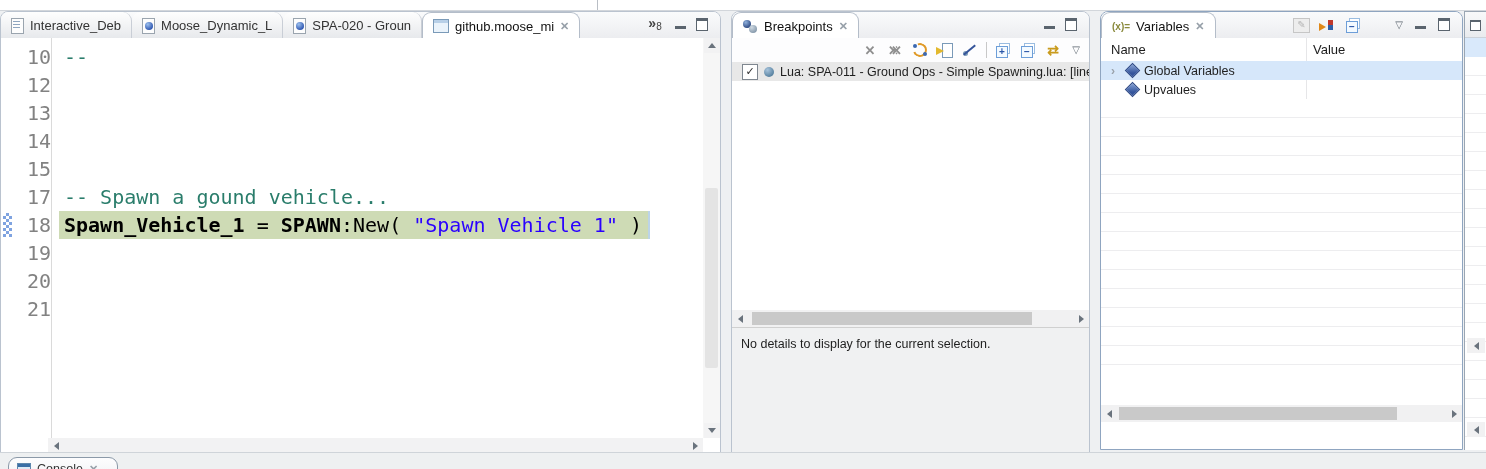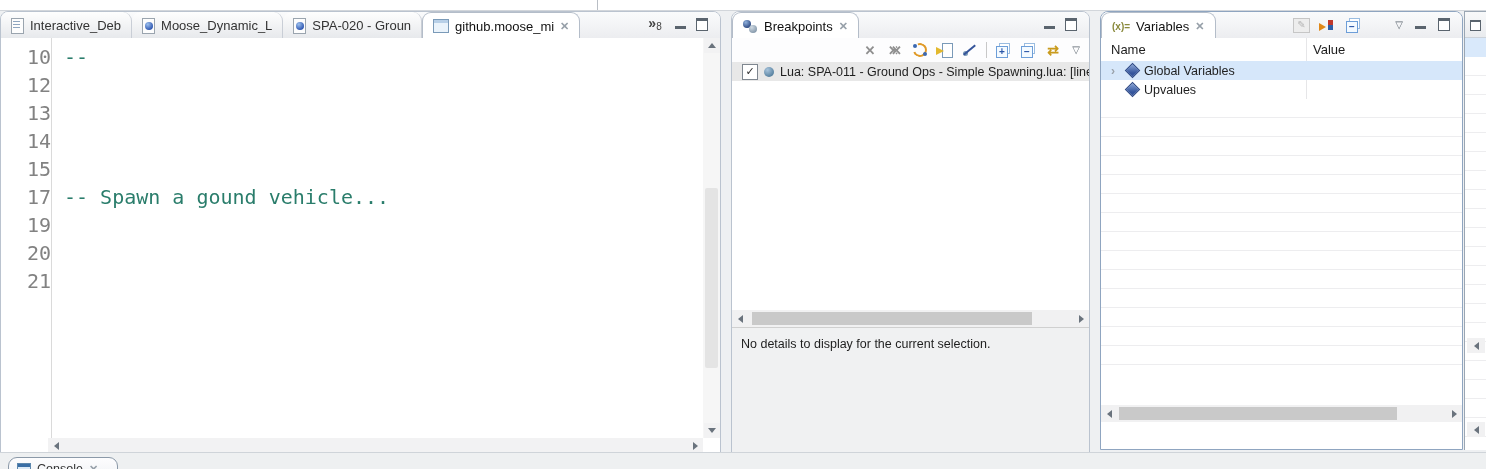--- a/index.html
+++ b/index.html
@@ -173,20 +173,21 @@
     </div>
     <div class="editor-body">
       <div class="ed-vdiv"></div>
       <div class="ed-lines">
           <div class="ed-line"><span class="ed-marker"></span><span class="ed-num">10</span><span class="ed-code"><span class="tk-c">--</span></span></div>
           <div class="ed-line"><span class="ed-marker"></span><span class="ed-num">12</span><span class="ed-code"></span></div>
           <div class="ed-line"><span class="ed-marker"></span><span class="ed-num">13</span><span class="ed-code"></span></div>
           <div class="ed-line"><span class="ed-marker"></span><span class="ed-num">14</span><span class="ed-code"></span></div>
           <div class="ed-line"><span class="ed-marker"></span><span class="ed-num">15</span></div>
           <div class="ed-line"><span class="ed-marker"></span><span class="ed-num">17</span><span class="ed-code"><span class="tk-c">-- Spawn a gound vehicle...</span></span></div>
+          <div class="ed-line"><span class="ed-marker"><span class="ip"></span></span><span class="ed-num">18</span><span class="ed-code cur"><span class="tk-g">Spawn_Vehicle_1</span><span class="tk-p"> = </span><span class="tk-g">SPAWN</span><span class="tk-p">:New( </span><span class="tk-s">"Spawn Vehicle 1"</span><span class="tk-p"> )</span></span></div>
           <div class="ed-line"><span class="ed-marker"></span><span class="ed-num">19</span></div>
           <div class="ed-line"><span class="ed-marker"></span><span class="ed-num">20</span><span class="ed-code"></span></div>
           <div class="ed-line"><span class="ed-marker"></span><span class="ed-num">21</span><span class="ed-code"></span></div>
         </div>
       <div class="vsb">
         <div class="sb-btn" style="top:0;right:0;">
             <span class="tri up"></span>
           </div>
         <div class="thumb-v" style="top:150px;height:180px;"></div>
         <div class="sb-btn" style="bottom:0;right:0;">

